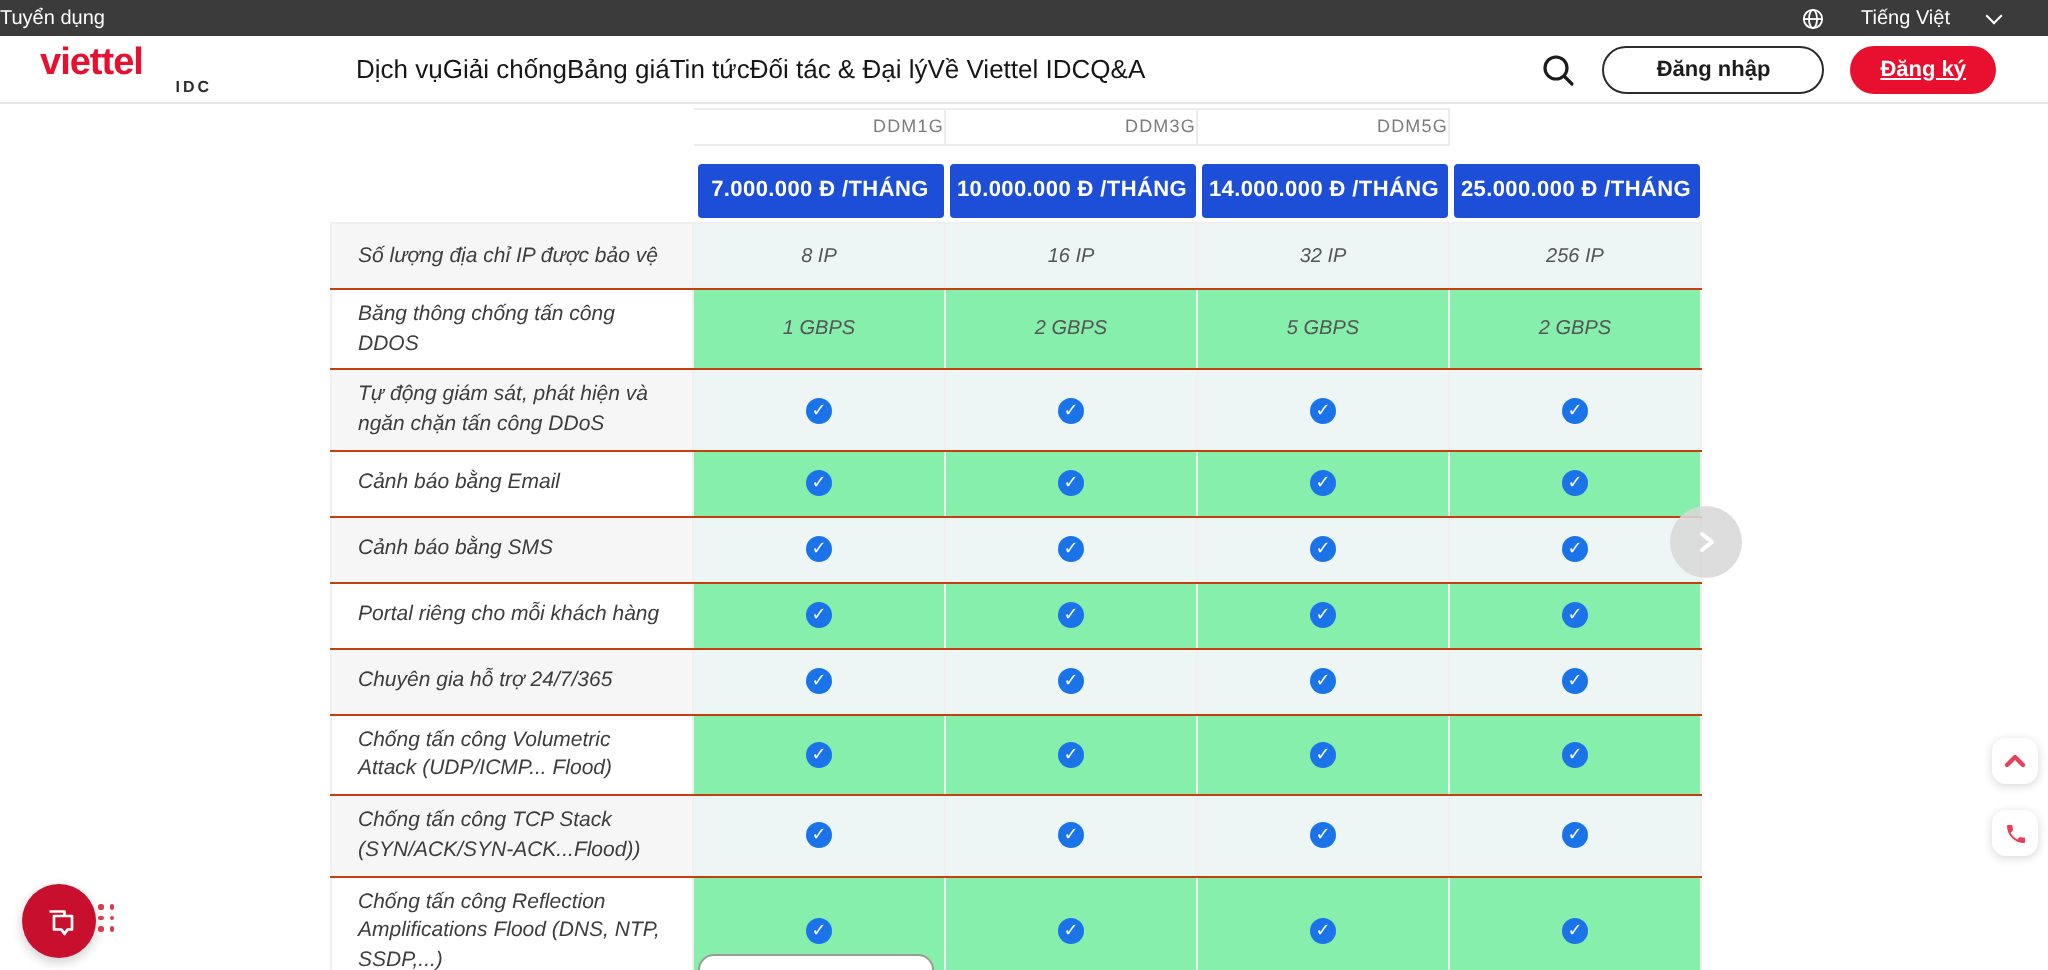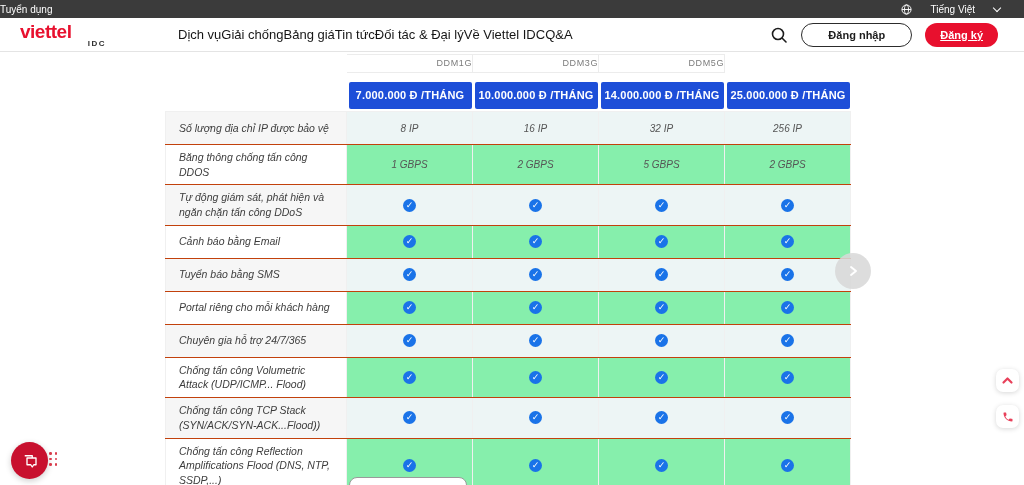--- a/index.html
+++ b/index.html
@@ -212,21 +212,21 @@
           <span class="check-icon">✓</span>
         </div>
         <div class="value-cell">
           <span class="check-icon">✓</span>
         </div>
         <div class="value-cell">
           <span class="check-icon">✓</span>
         </div>
       </div>
       <div class="t-row shaded">
-        <div class="label-cell">Tuyển báo bằng SMS</div>
+        <div class="label-cell">Cảnh báo bằng SMS</div>
         <div class="value-cell">
           <span class="check-icon">✓</span>
         </div>
         <div class="value-cell">
           <span class="check-icon">✓</span>
         </div>
         <div class="value-cell">
           <span class="check-icon">✓</span>
         </div>
         <div class="value-cell">

